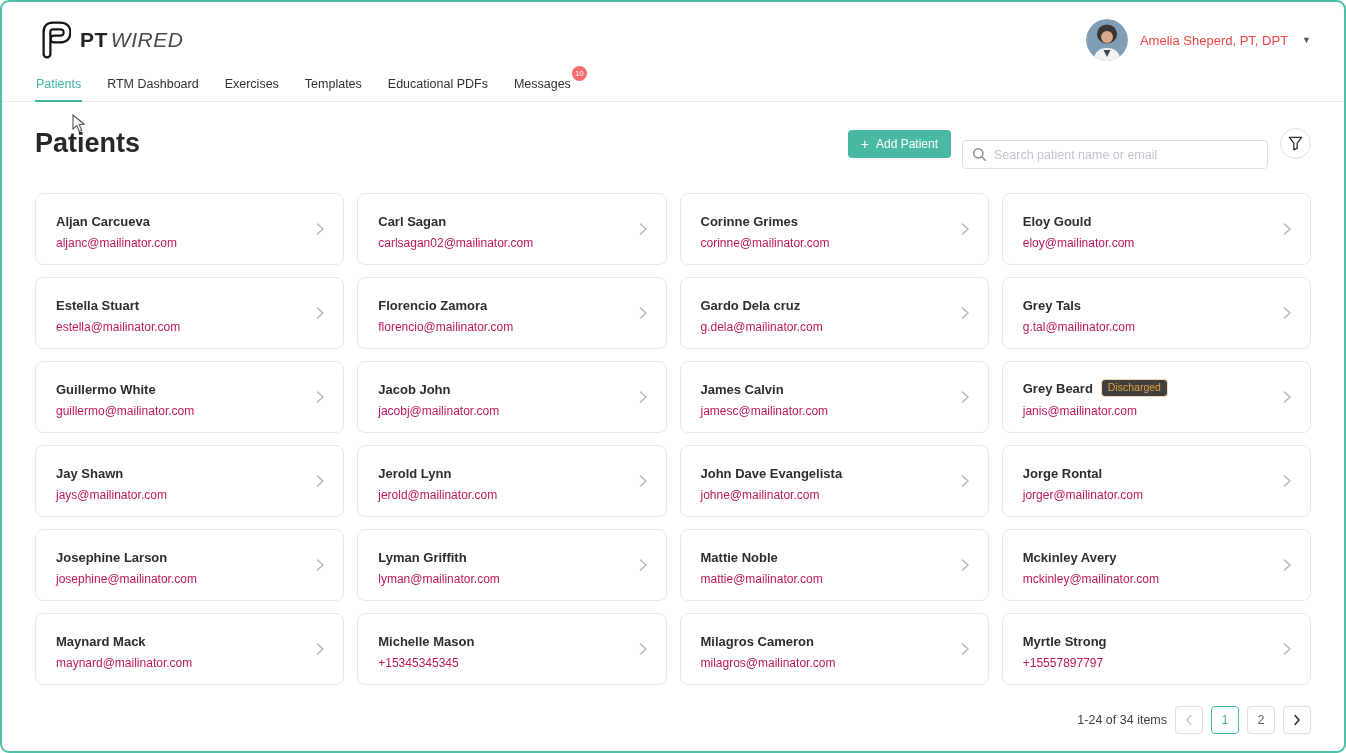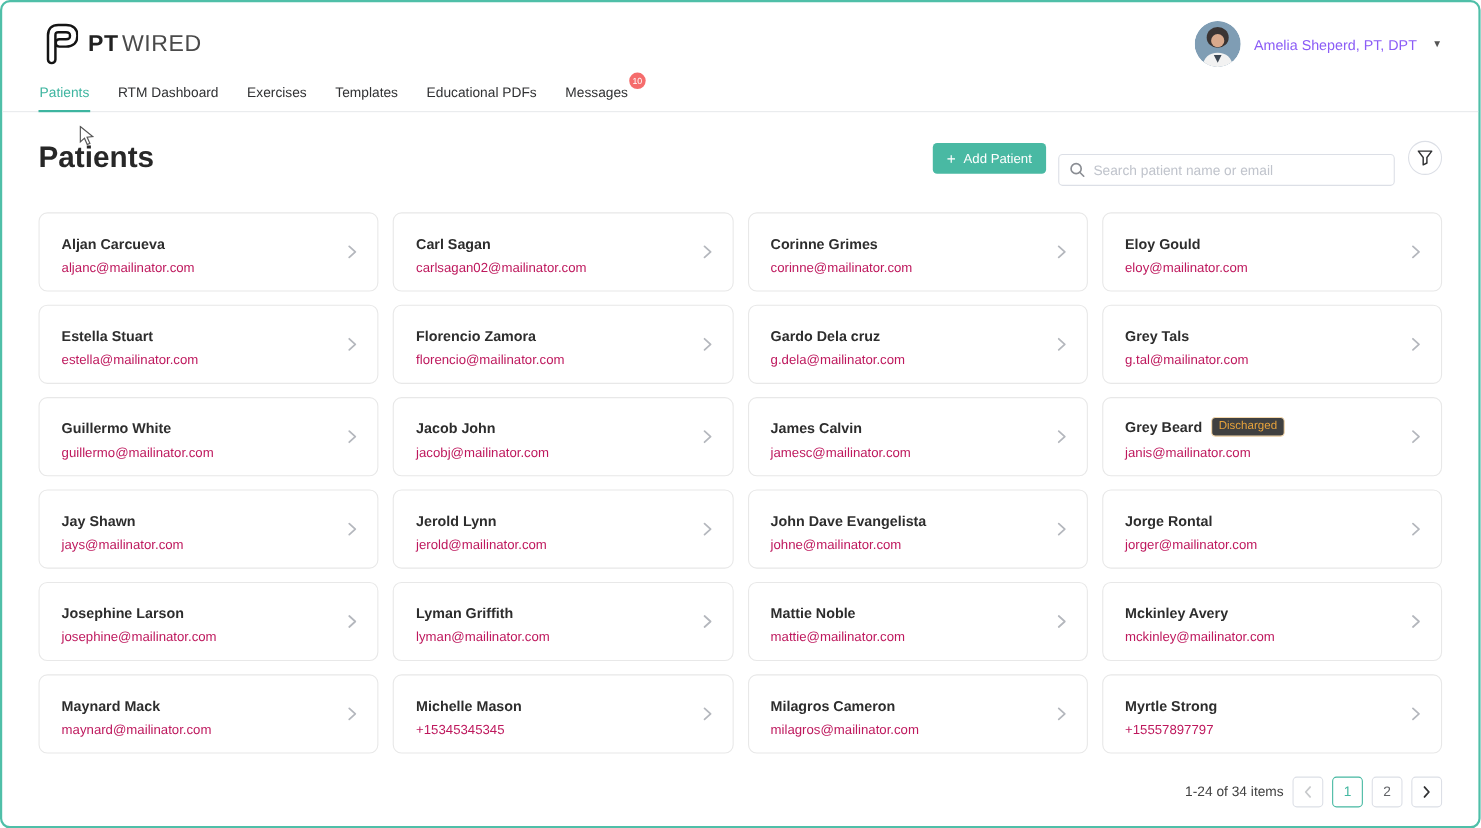--- a/index.html
+++ b/index.html
@@ -12,24 +12,24 @@
     position:relative;
     overflow:hidden;
     color:#2f2f2f;
   }
 
   
   .topbar { display:flex; justify-content:space-between; align-items:center; padding:16px 33px 4px 33px; height:64px; }
   .logo { display:flex; align-items:center; gap:9px; cursor:pointer; }
   .logo-text { font-size:21px; letter-spacing:.5px; color:#3a3a3a; }
   .logo-text b { font-weight:bold; color:#222;text-align:center; }
-  .logo-text span.light { font-weight:400; color:#4a4a4a; margin-left:3px; }
+  .logo-text span.light { font-weight:400; color:#4a4a4a; margin-left:3px;font-style:italic; }
   .user-menu { display:flex; align-items:center; gap:12px; cursor:pointer; }
   .avatar { width:42px; height:42px; border-radius:50%; overflow:hidden; flex:0 0 auto; }
-  .user-name { font-size:13px; color:#8b5cf6; }
+  .user-name { font-size:13px; color:#ef4444; }
   .caret { font-size:9px; color:#555; margin-left:2px; }
 
   
   .nav { display:flex; gap:24px; padding:4px 33px 0 33px; border-bottom:1px solid #e8eaed; }
   .tab { position:relative; font-size:12.5px; color:#303133; padding:7px 1px 9px; cursor:pointer; white-space:nowrap; }
   .tab.active { color:#3eb5a0; border-bottom:2px solid #3eb5a0; margin-bottom:-1px; }
   .tab .count-badge {
     position:absolute; top:-4px; right:-15px;
     min-width:15px; height:15px; border-radius:8px;
     background:#f56c6c; color:#fff; font-size:8px; line-height:15px;

